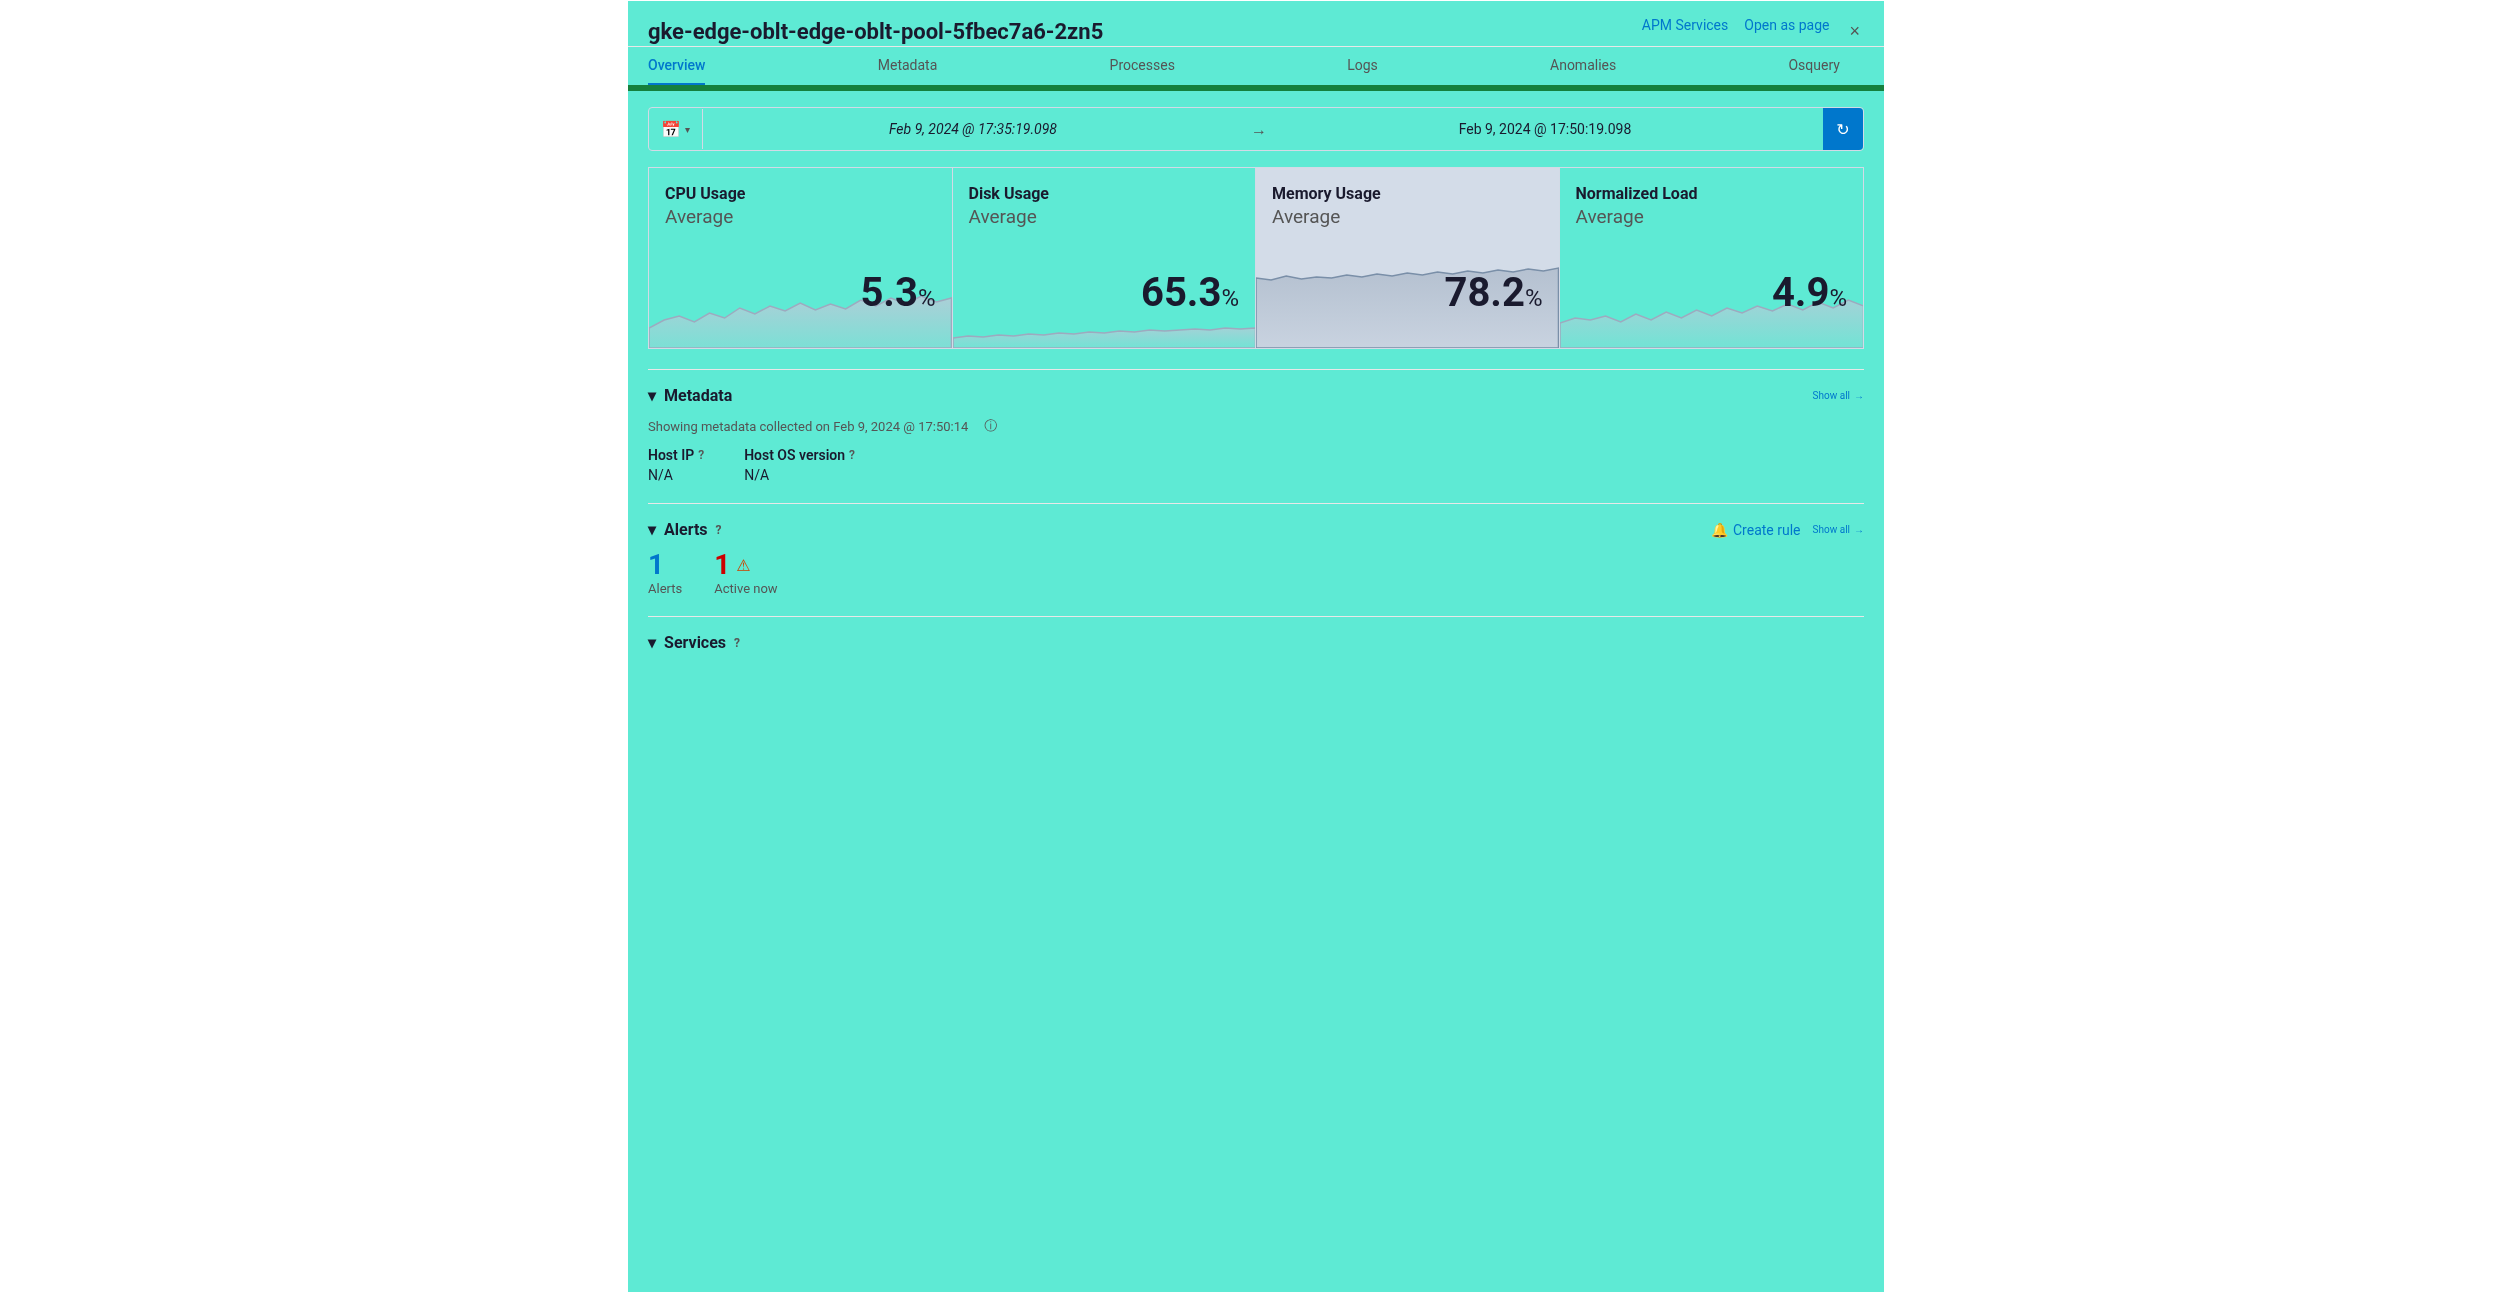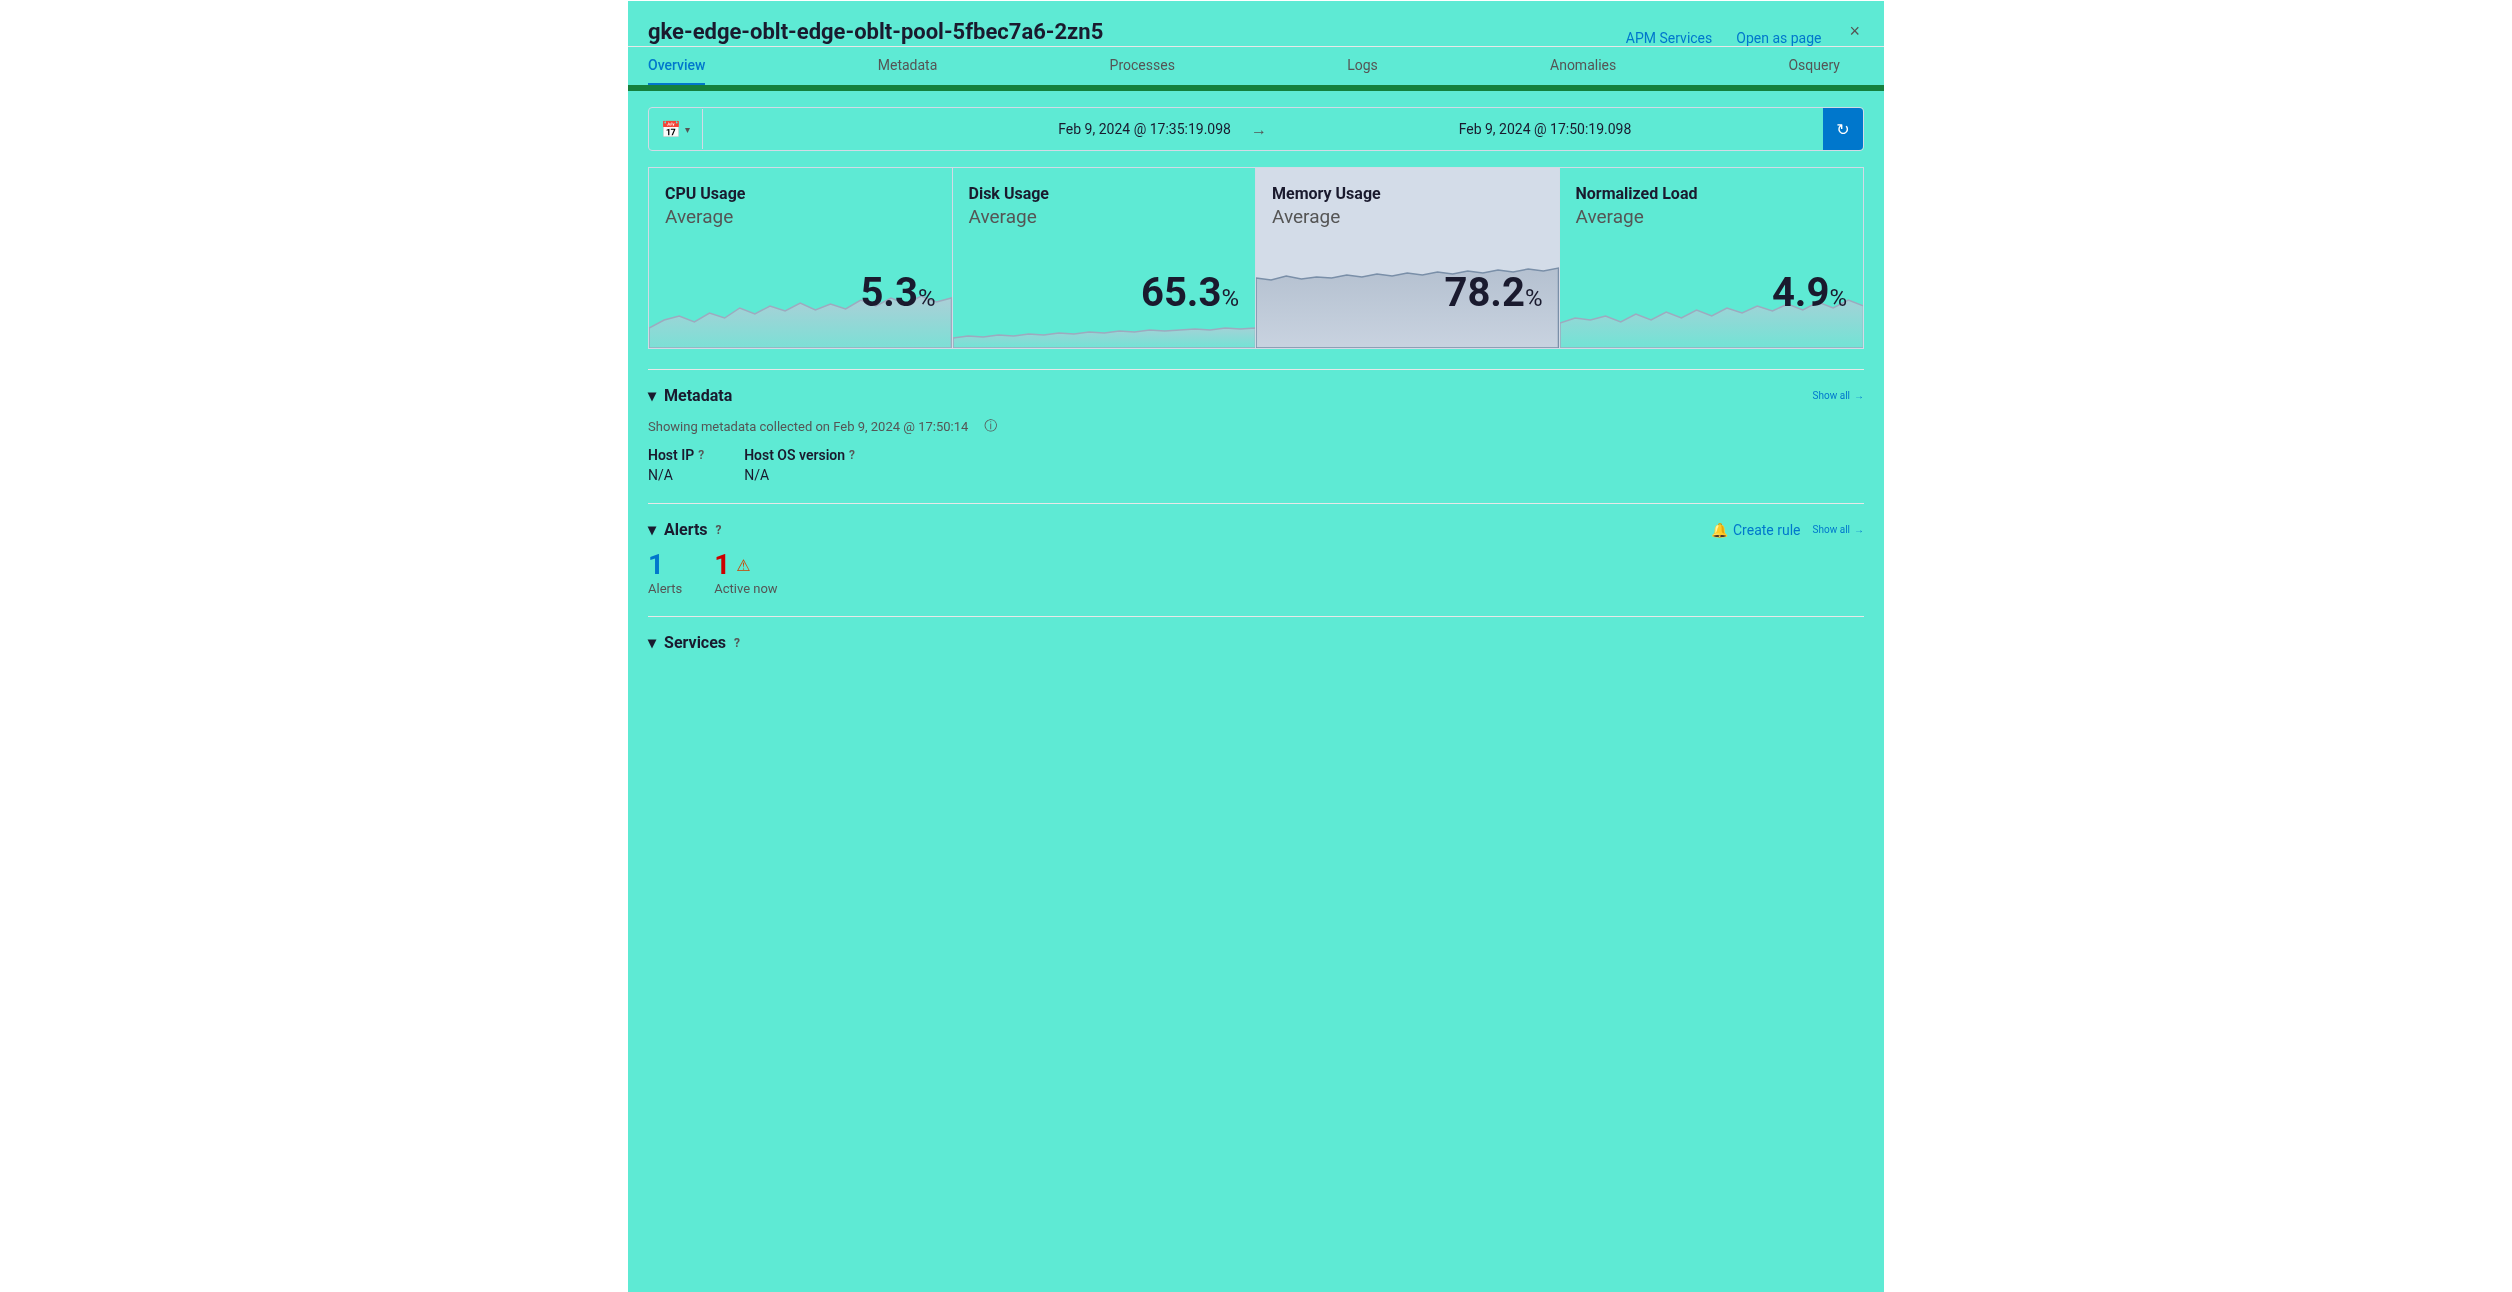--- a/index.html
+++ b/index.html
@@ -3,37 +3,37 @@
   <meta charset="utf-8">
   <style>
     * { box-sizing: border-box; margin: 0; padding: 0; }
     body { font-family: -apple-system, BlinkMacSystemFont, 'Segoe UI', Roboto, sans-serif; background: #fff; color: #1a1a2e; font-size: 14px; }
 
     .flyout-panel { width: 100%; max-width: 1256px; margin: 1px auto; background: #5eead4; min-height: 100vh; position: relative; }
 
     .header { display: flex; align-items: center; justify-content: space-between; padding: 16px 20px 0 20px; border-bottom: 1px solid #e8e8e8; }
     .header-left { display: flex; align-items: center; gap: 12px; }
     .title { font-size: 22px; font-weight: 700; color: #1a1a2e; }
-    .header-right { display: flex; align-items: flex-end; gap: 24px; }
+    .header-right { display: flex; align-items: flex-start; gap: 16px; }
     .apm-link { color: #0077cc; text-decoration: none; font-size: 14px; }
     .open-as-page { color: #0077cc; text-decoration: none; font-size: 14px; }
     .close-btn { background: none; border: none; cursor: pointer; font-size: 18px; color: #555; padding: 4px; }
 
     .tabs { display: flex; gap: 0; padding: 0 20px; border-bottom: 6px solid #15803d; margin-top: 0; justify-content: space-between; }
     .tab { padding: 10px 0; margin-right: 24px; font-size: 14px; color: #555; cursor: pointer; border-bottom: 2px solid transparent; text-decoration: none; }
     .tab.active { color: #0077cc; border-bottom: 2px solid #0077cc; font-weight: 500; }
 
     .content { padding: 16px 20px; }
 
     .time-bar { display: flex; align-items: center; gap: 8px; margin-bottom: 16px; border: 1px solid #d3dae6; border-radius: 4px; padding: 0; }
     .time-bar-inner { display: flex; align-items: center; flex: 1; height: 40px; }
     .calendar-btn { display: flex; align-items: center; gap: 4px; padding: 0 12px; height: 40px; border-right: 1px solid #d3dae6; cursor: pointer; background: none; border-top: none; border-bottom: none; border-left: none; }
     .calendar-icon { font-size: 16px; color: #555; }
     .chevron-icon { font-size: 10px; color: #555; }
-    .time-start { flex: 1; text-align: right; padding: 0 12px; font-size: 14px; color: #1a1a2e; }
+    .time-start { flex: 1; text-align: center; padding: 0 12px; font-size: 14px; color: #1a1a2e; font-style: italic; }
     .time-arrow { color: #555; font-size: 16px; padding: 0 8px; }
     .time-end { flex: 1; text-align: center; padding: 0 12px; font-size: 14px; color: #1a1a2e; }
     .refresh-btn { background: #0077cc; border: none; border-radius: 0 4px 4px 0; width: 40px; height: 42px; cursor: pointer; display: flex; align-items: center; justify-content: center; color: #fff; font-size: 16px; flex-shrink: 0; }
 
     .metrics-grid { display: grid; grid-template-columns: repeat(4, 1fr); gap: 0; border: 1px solid #d3dae6; border-radius: 0; overflow: hidden; margin-bottom: 20px; }
     .metric-card { padding: 16px; border-right: 1px solid #d3dae6; position: relative; overflow: hidden; min-height: 180px; display: flex; flex-direction: column; }
     .metric-card:last-child { border-right: none; }
     .metric-title { font-size: 16px; font-weight: 700; color: #1a1a2e; margin-bottom: 2px; }
     .metric-subtitle { font-size: 19px; color: #555; }
     .metric-value { position: absolute; bottom: 32px; right: 16px; font-size: 40px; font-weight: 700; color: #1a1a2e; }

